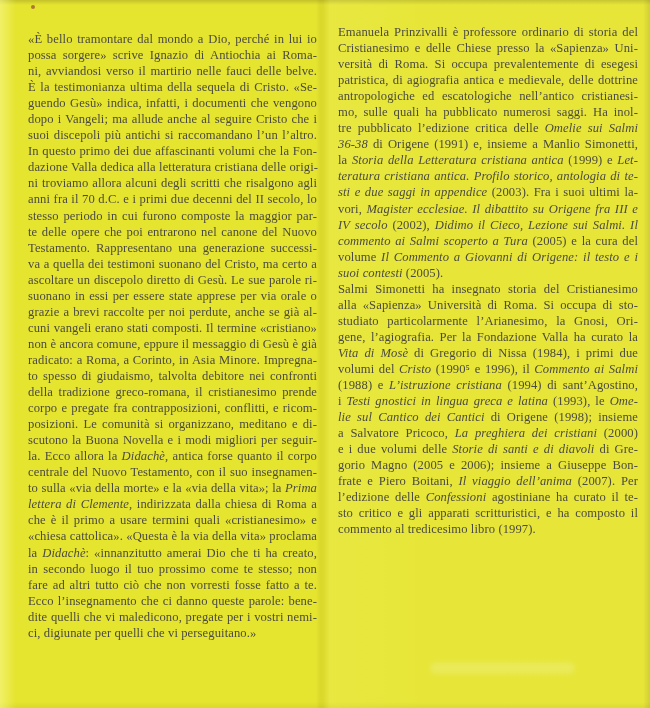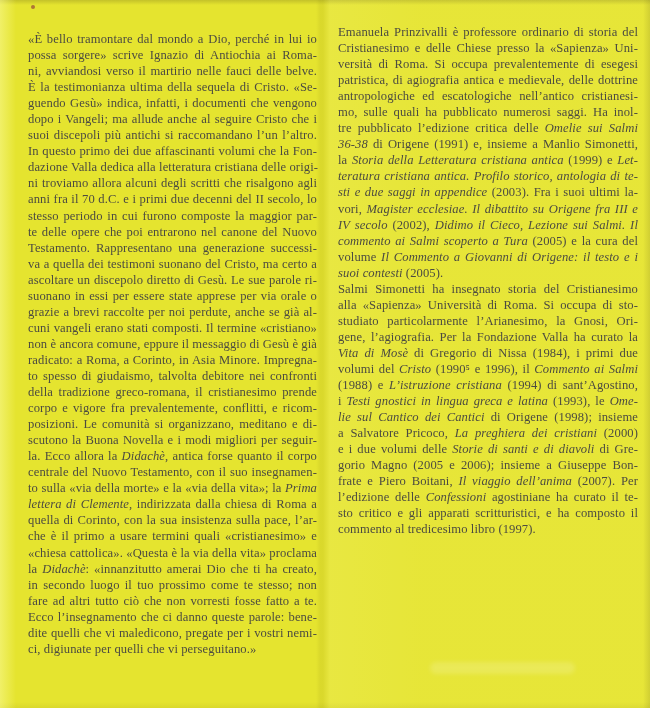--- a/index.html
+++ b/index.html
@@ -88,28 +88,27 @@
         <div class="line">Testamento. Rappresentano una generazione successi-</div>
         <div class="line">va a quella dei testimoni suonano del Cristo, ma certo a</div>
         <div class="line">ascoltare un discepolo diretto di Gesù. Le sue parole ri-</div>
         <div class="line">suonano in essi per essere state apprese per via orale o</div>
         <div class="line">grazie a brevi raccolte per noi perdute, anche se già al-</div>
         <div class="line">cuni vangeli erano stati composti. Il termine «cristiano»</div>
         <div class="line">non è ancora comune, eppure il messaggio di Gesù è già</div>
         <div class="line">radicato: a Roma, a Corinto, in Asia Minore. Impregna-</div>
         <div class="line">to spesso di giudaismo, talvolta debitore nei confronti</div>
         <div class="line">della tradizione greco-romana, il cristianesimo prende</div>
-        <div class="line">corpo e vigore fra prevalentemente, conflitti, e ricom-</div>
+        <div class="line">corpo e pregate fra contrapposizioni, conflitti, e ricom-</div>
         <div class="line">posizioni. Le comunità si organizzano, meditano e di-</div>
         <div class="line">scutono la Buona Novella e i modi migliori per seguir-</div>
         <div class="line">la. Ecco allora la <i>Didachè</i>, antica forse quanto il corpo</div>
         <div class="line">centrale del Nuovo Testamento, con il suo insegnamen-</div>
         <div class="line">to sulla «via della morte» e la «via della vita»; la <i>Prima</i></div>
         <div class="line"><i>lettera di Clemente</i>, indirizzata dalla chiesa di Roma a</div>
-        <div class="line">quella di Corinto, con la sua insistenza sulla pace, l’ar-</div>
         <div class="line">che è il primo a usare termini quali «cristianesimo» e</div>
         <div class="line">«chiesa cattolica». «Questa è la via della vita» proclama</div>
         <div class="line">la <i>Didachè</i>: «innanzitutto amerai Dio che ti ha creato,</div>
         <div class="line">in secondo luogo il tuo prossimo come te stesso; non</div>
         <div class="line">fare ad altri tutto ciò che non vorresti fosse fatto a te.</div>
         <div class="line">Ecco l’insegnamento che ci danno queste parole: bene-</div>
         <div class="line">dite quelli che vi maledicono, pregate per i vostri nemi-</div>
         <div class="line last">ci, digiunate per quelli che vi perseguitano.»</div>
       </div>
     </div>

